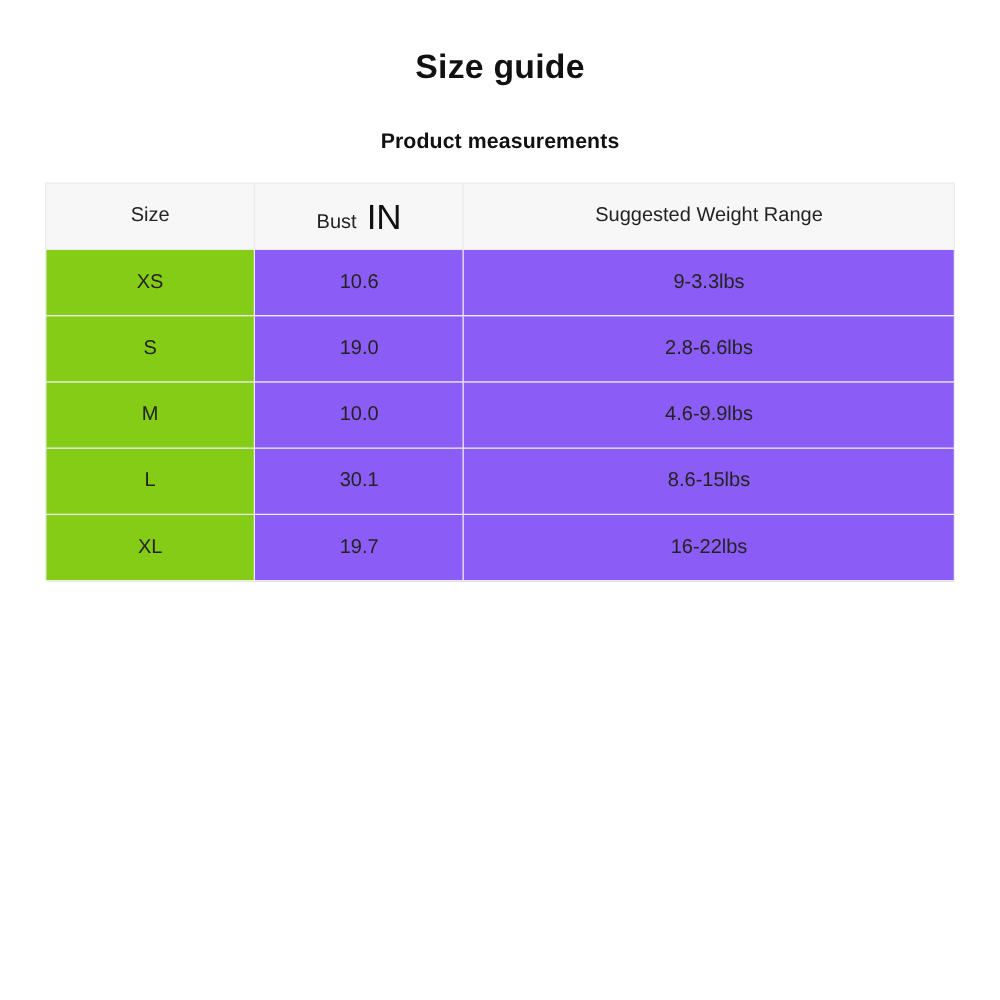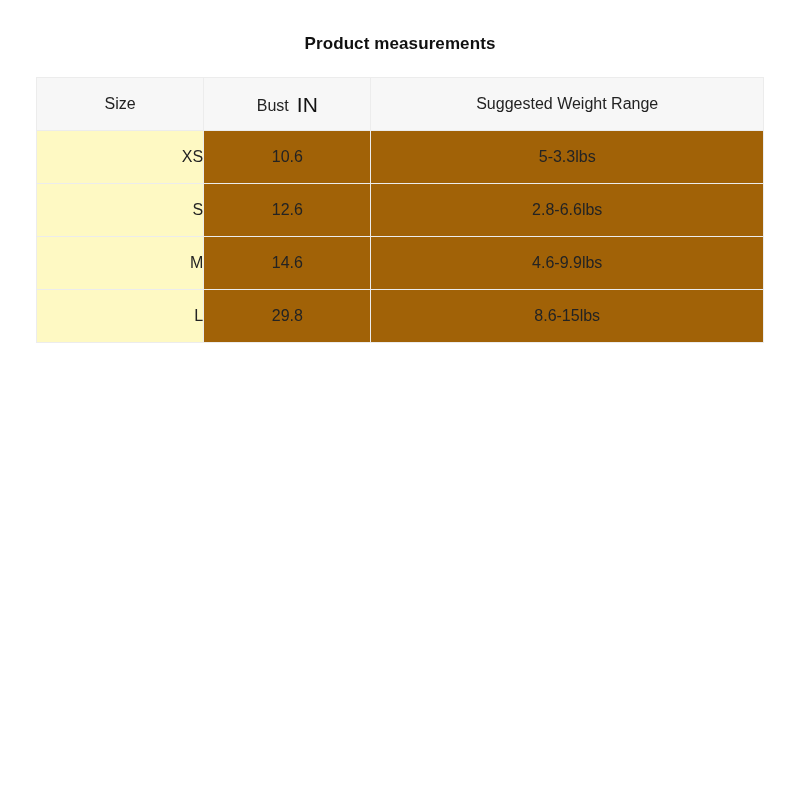--- a/index.html
+++ b/index.html
@@ -62,45 +62,45 @@
     padding: 0;
   }
   table.size-table tbody td {
     height: 52px;
     border: 1px solid #ececec;
     text-align: center;
     vertical-align: middle;
     font-size: 16px;
     color: #232323;
     padding: 0;
-    background: #a16207;
+    background: #8b5cf6;
   }
   table.size-table tbody td.col-size {
-    background: #fef9c3;
-    text-align: right;
+    background: #84cc16;
   }
   .bust-head {
     display: inline-flex;
     align-items: baseline;
     justify-content: center;
     gap: 8px;
   }
   .bust-head .unit {
-    font-size: 21px;
+    font-size: 28px;
     color: #121212;
     font-weight: 400;
     position: relative;
     top: 1px;
   }
 </style>
 </head>
 <body>
 
 <div class="page">
 
+  <div class="title">Size guide</div>
 
   <div class="subtitle">Product measurements</div>
 
   <div class="table-wrap">
     <table class="size-table">
       <colgroup>
         <col class="c-size">
         <col class="c-bust">
         <col class="c-weight">
       </colgroup>
@@ -113,34 +113,39 @@
               <span class="unit">IN</span>
             </span>
           </th>
           <th>Suggested Weight Range</th>
         </tr>
       </thead>
       <tbody>
         <tr>
           <td class="col-size">XS</td>
           <td>10.6</td>
-          <td>5-3.3lbs</td>
+          <td>9-3.3lbs</td>
         </tr>
         <tr>
           <td class="col-size">S</td>
-          <td>12.6</td>
+          <td>19.0</td>
           <td>2.8-6.6lbs</td>
         </tr>
         <tr>
           <td class="col-size">M</td>
-          <td>14.6</td>
+          <td>10.0</td>
           <td>4.6-9.9lbs</td>
         </tr>
         <tr>
           <td class="col-size">L</td>
-          <td>29.8</td>
+          <td>30.1</td>
           <td>8.6-15lbs</td>
+        </tr>
+        <tr>
+          <td class="col-size">XL</td>
+          <td>19.7</td>
+          <td>16-22lbs</td>
         </tr>
       </tbody>
     </table>
   </div>
 
 </div>
 
 </body></html>

